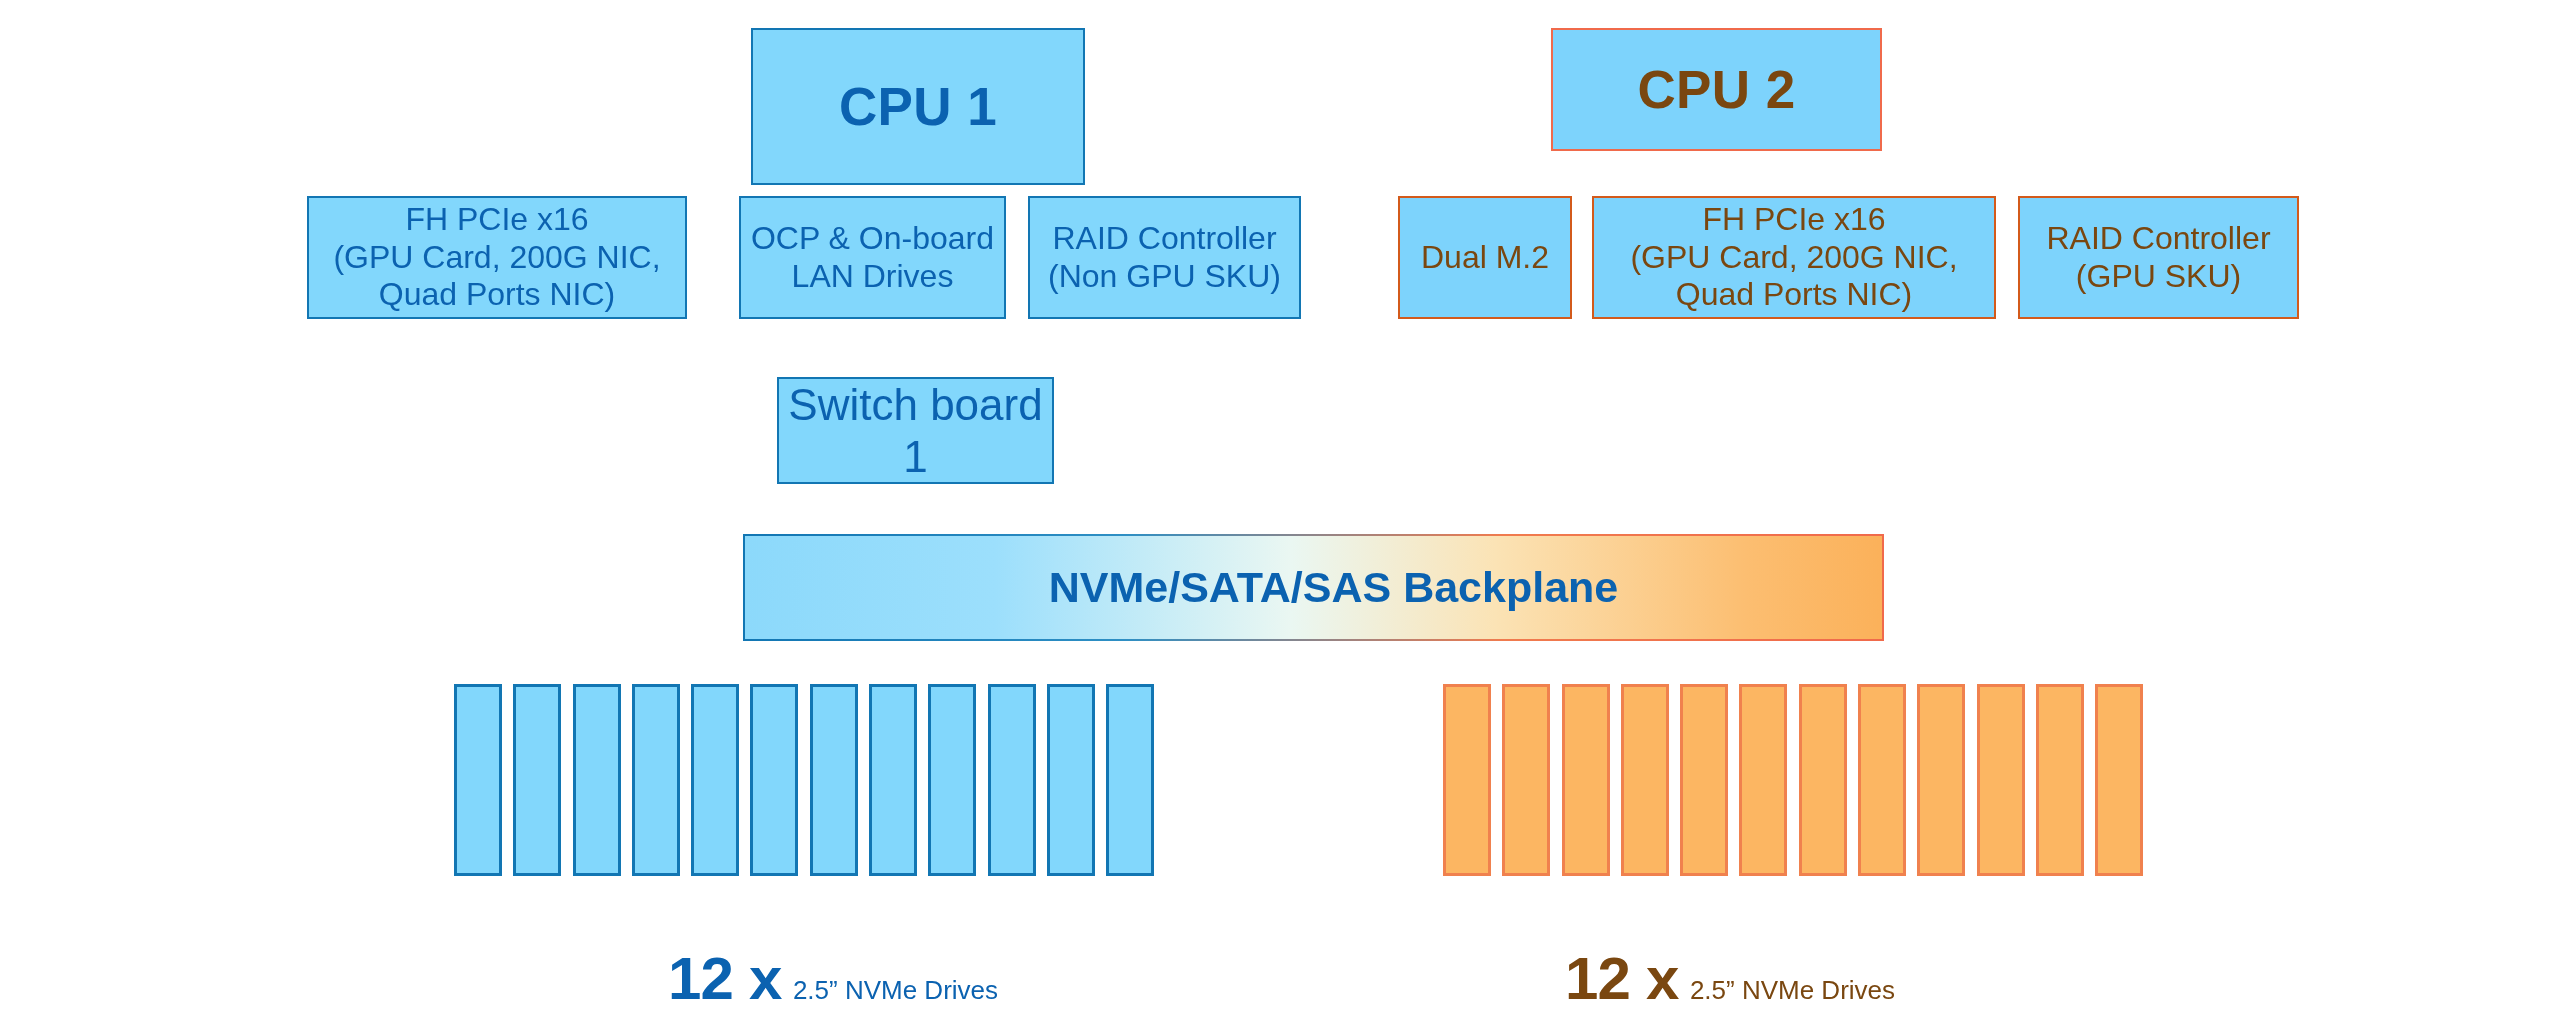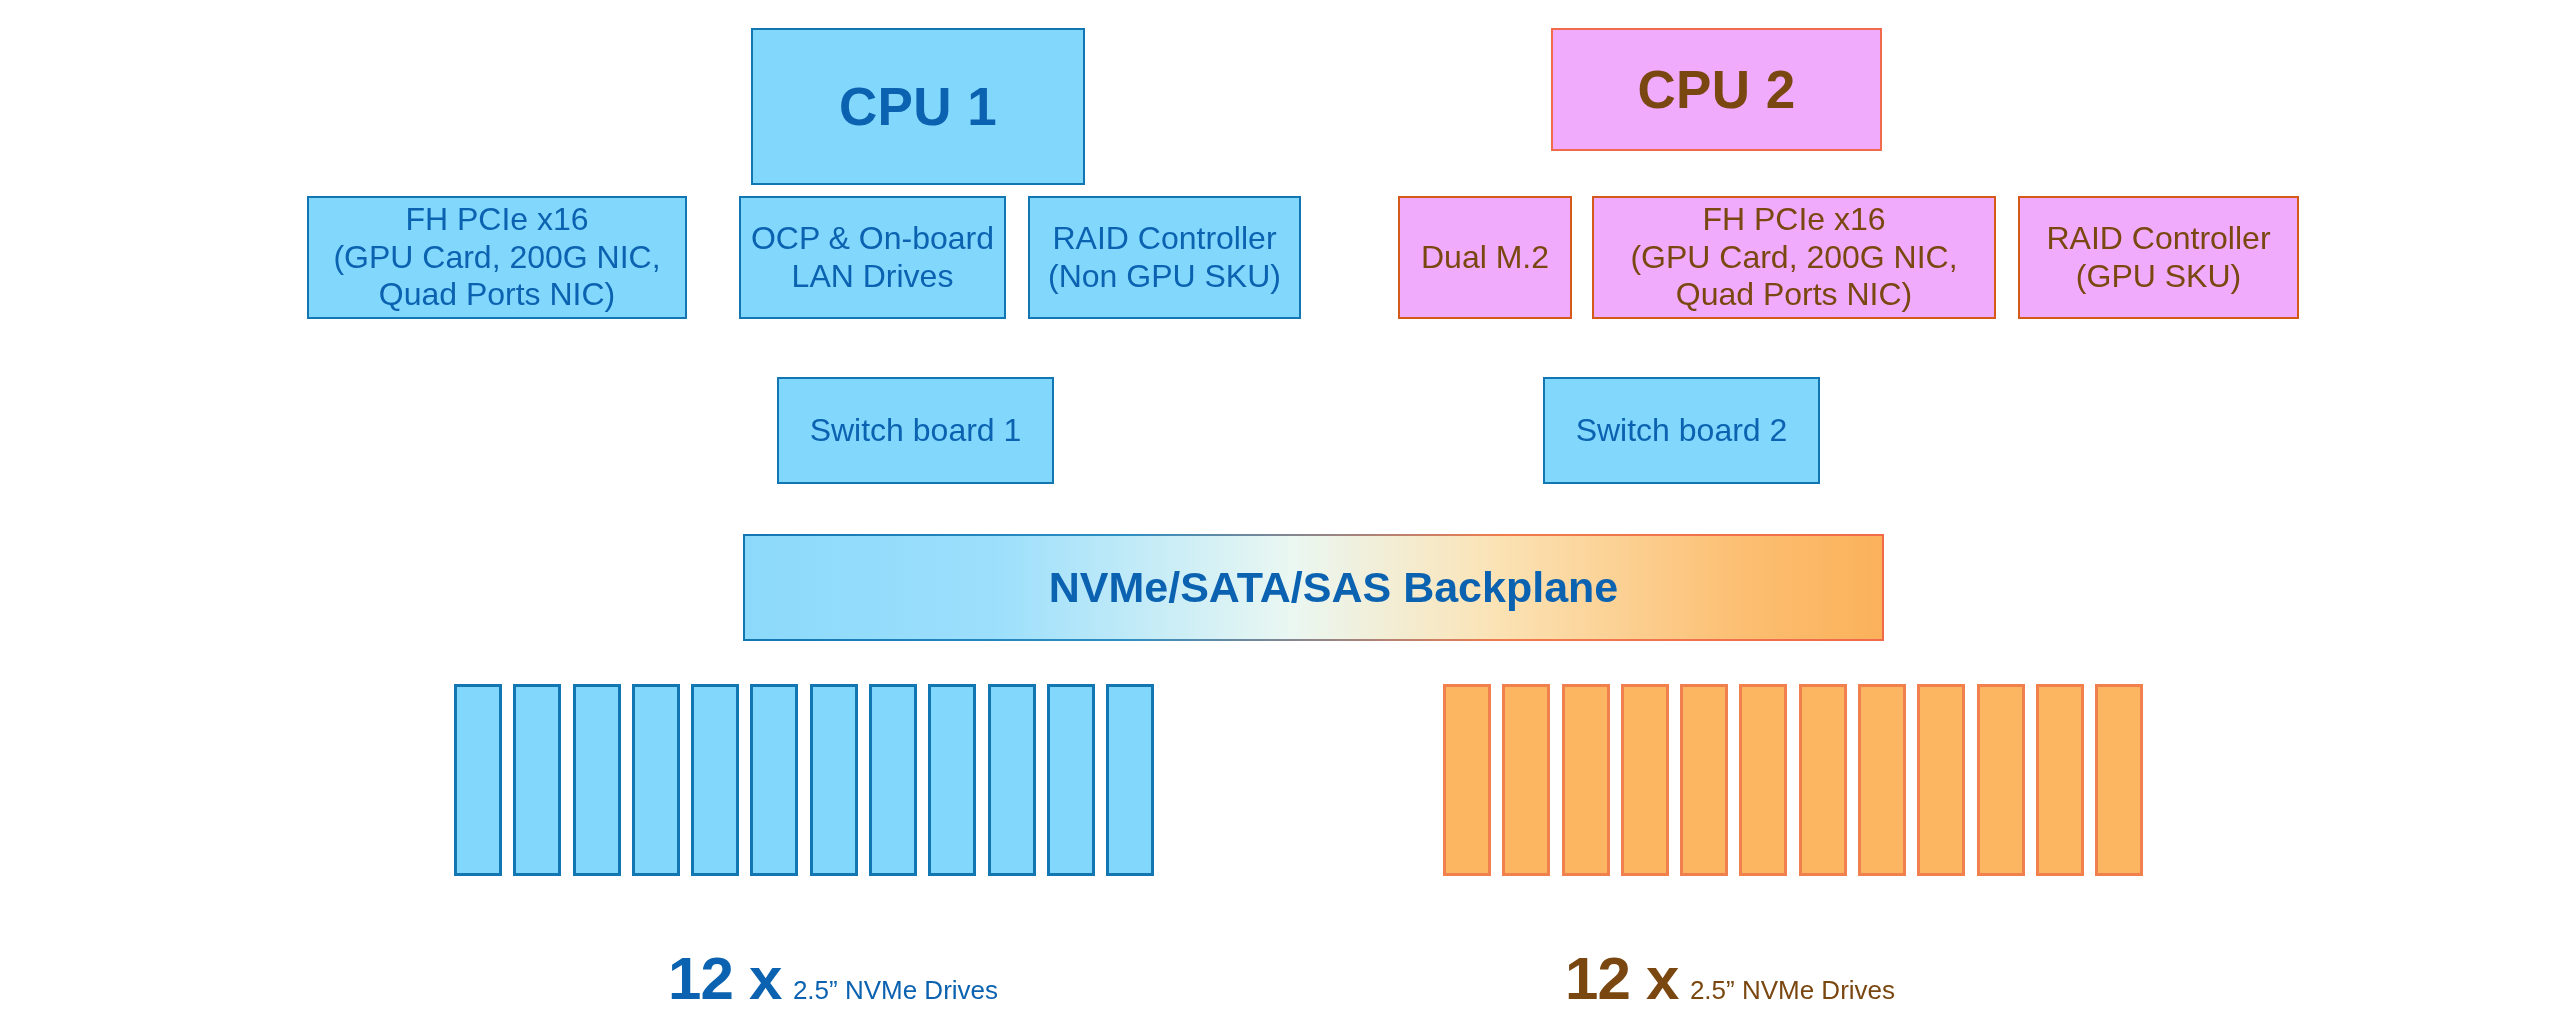--- a/index.html
+++ b/index.html
@@ -31,21 +31,21 @@
     line-height: 1.17;
   }
 
   
   .blue {
     background: #82D7FC;
     border: 2.4px solid #1276B3;
     color: #0B62B0;
   }
   .orange {
-    background: #f0abfc;
+    background: #7dd3fc;
     border: 2.4px solid #D35A1B;
     color: #7A4710;
   }
   .orange.cpu {
     border-color: #F06A4B;
   }
 
   
   .cpu {
     font-size: 53px;
@@ -63,21 +63,21 @@
   }
   #comp-fh1   { left: 307px;  top: 196px; width: 380px; height: 123px; }
   #comp-ocp   { left: 739px;  top: 196px; width: 267px; height: 123px; align-items: center; }
   #comp-raid1 { left: 1028px; top: 196px; width: 273px; height: 123px; }
   #comp-m2    { left: 1398px; top: 196px; width: 174px; height: 123px; }
   #comp-fh2   { left: 1592px; top: 196px; width: 404px; height: 123px; }
   #comp-raid2 { left: 2018px; top: 196px; width: 281px; height: 123px; }
 
   
   .switchboard {
-    font-size: 32px;
+    font-size: 44px;
   }
   #sw1 { left: 777px;  top: 377px; width: 277px; height: 107px; }
   #sw2 { left: 1543px; top: 377px; width: 277px; height: 107px; }
 
   
   #backplane {
     left: 743px;
     top: 534px;
     width: 1141px;
     height: 107px;
@@ -189,23 +189,20 @@
     <span>
       <span>RAID Controller</span><br>
       <span>(GPU SKU)</span>
     </span>
   </div>
 
   <div class="node blue switchboard" id="sw1">
     <span>Switch board 1</span>
   </div>
 
-  <div class="node blue switchboard" id="sw2">
-    <span>Switch board 2</span>
-  </div>
 
   <div class="node" id="backplane">
     <span>NVMe/SATA/SAS Backplane</span>
   </div>
 
   <div class="drive-row" id="drives-left">
     <div class="drive blue"></div>
     <div class="drive blue"></div>
     <div class="drive blue"></div>
     <div class="drive blue"></div>

